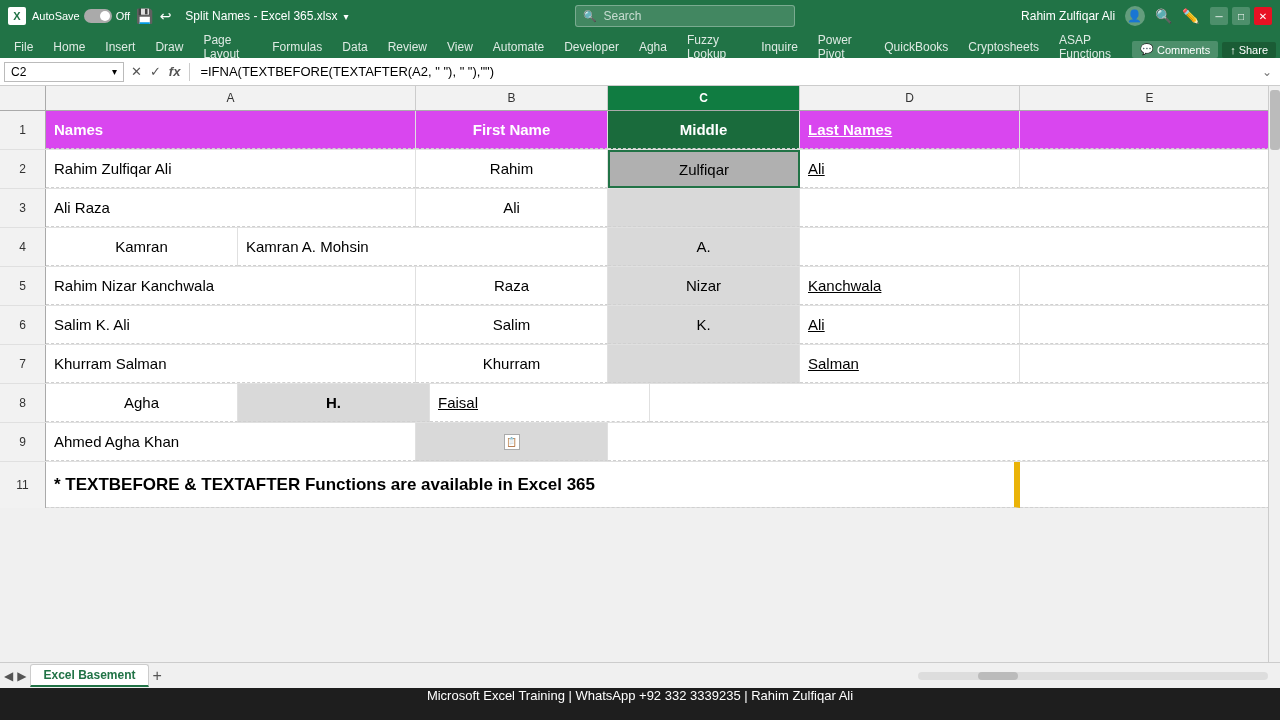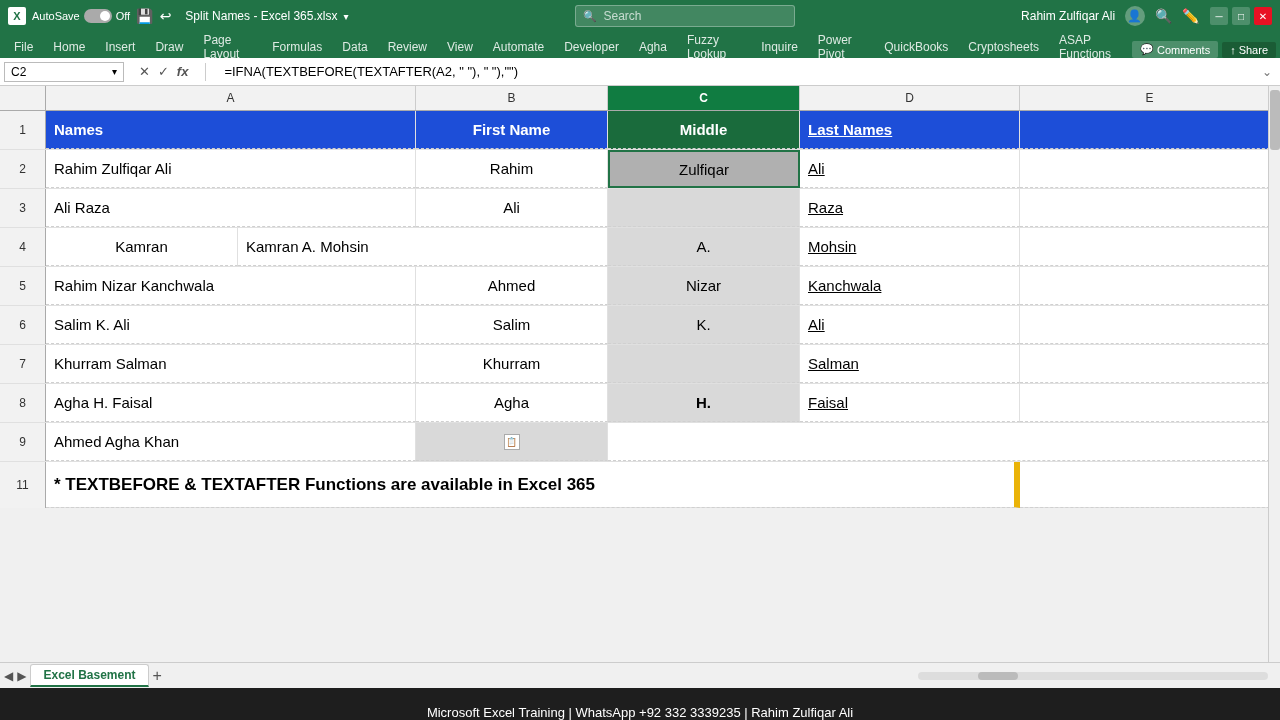--- a/index.html
+++ b/index.html
@@ -61,21 +61,21 @@
     .ribbon-btn-green { background: #1a5c35; border: none; color: white; padding: 2px 8px; font-size: 11px; border-radius: 2px; cursor: pointer; display: flex; align-items: center; gap: 3px; }
 
     
     .formula-bar {
       background: white;
       border-bottom: 1px solid #ccc;
       display: flex;
       align-items: center;
       height: 28px;
       padding: 0 4px;
-      gap: 12px;
+      gap: 4px;
     }
     .cell-name-box {
       width: 120px;
       border: 1px solid #bbb;
       padding: 2px 6px;
       font-size: 12px;
       display: flex; align-items: center; justify-content: space-between;
     }
     .formula-icons { display: flex; gap: 2px; color: #555; font-size: 13px; }
     .formula-icon { cursor: pointer; padding: 0 3px; }
@@ -118,21 +118,21 @@
       display: flex; align-items: center;
       overflow: hidden;
     }
     .cell.col-a { width: 370px; min-width: 370px; }
     .cell.col-b { width: 192px; min-width: 192px; justify-content: center; }
     .cell.col-c { width: 192px; min-width: 192px; justify-content: center; background: #d9d9d9; }
     .cell.col-d { width: 220px; min-width: 220px; text-decoration: underline; }
     .cell.col-e { flex: 1; }
 
     .header-row .cell {
-      background: #1d4ed8;
+      background: #d946ef;
       color: white;
       font-weight: bold;
       font-size: 15px;
     }
     .header-row .cell.col-c { background: #1a6b3c; }
     .header-row .row-num { background: #f2f2f2; }
 
     
     .row-2 .cell.col-c { background: #b0b0b0; border: 2px solid #217346; }
 
@@ -155,21 +155,21 @@
     
     .status-bar {
       position: fixed;
       bottom: 0;
       left: 0;
       right: 0;
       height: 32px;
       background: #1e1e1e;
       color: white;
       display: flex;
-      align-items: flex-end;
+      align-items: flex-start;
       justify-content: center;
       font-size: 13px;
     }
 
     
     .sheet-tabs {
       position: fixed;
       bottom: 32px;
       left: 0;
       right: 0;
@@ -321,37 +321,35 @@
       <div class="cell col-c active-cell">Zulfiqar</div>
       <div class="cell col-d">Ali</div>
       <div class="cell col-e"></div>
     </div>
 
     <div class="row">
       <div class="row-num">3</div>
       <div class="cell col-a">Ali Raza</div>
       <div class="cell col-b">Ali</div>
       <div class="cell col-c"></div>
-      <div class="cell col-d">Raza</div>
       <div class="cell col-e"></div>
     </div>
 
     <div class="row">
       <div class="row-num">4</div>
       <div class="cell col-b">Kamran</div>
       <div class="cell col-a">Kamran A. Mohsin</div>
       <div class="cell col-c">A.</div>
-      <div class="cell col-d">Mohsin</div>
       <div class="cell col-e"></div>
     </div>
 
     <div class="row">
       <div class="row-num">5</div>
       <div class="cell col-a">Rahim Nizar Kanchwala</div>
-      <div class="cell col-b">Ahmed</div>
+      <div class="cell col-b">Raza</div>
       <div class="cell col-c">Nizar</div>
       <div class="cell col-d">Kanchwala</div>
       <div class="cell col-e"></div>
     </div>
 
     <div class="row">
       <div class="row-num">6</div>
       <div class="cell col-a">Salim K. Ali</div>
       <div class="cell col-b">Salim</div>
       <div class="cell col-c">K.</div>
@@ -363,21 +361,20 @@
       <div class="row-num">7</div>
       <div class="cell col-a">Khurram Salman</div>
       <div class="cell col-b">Khurram</div>
       <div class="cell col-c"></div>
       <div class="cell col-d">Salman</div>
       <div class="cell col-e"></div>
     </div>
 
     <div class="row">
       <div class="row-num">8</div>
-      <div class="cell col-a">Agha H. Faisal</div>
       <div class="cell col-b">Agha</div>
       <div class="cell col-c" style="font-weight:bold;">H.</div>
       <div class="cell col-d">Faisal</div>
       <div class="cell col-e"></div>
     </div>
 
     <div class="row">
       <div class="row-num">9</div>
       <div class="cell col-a">Ahmed Agha Khan</div>
       <div class="cell col-c">

